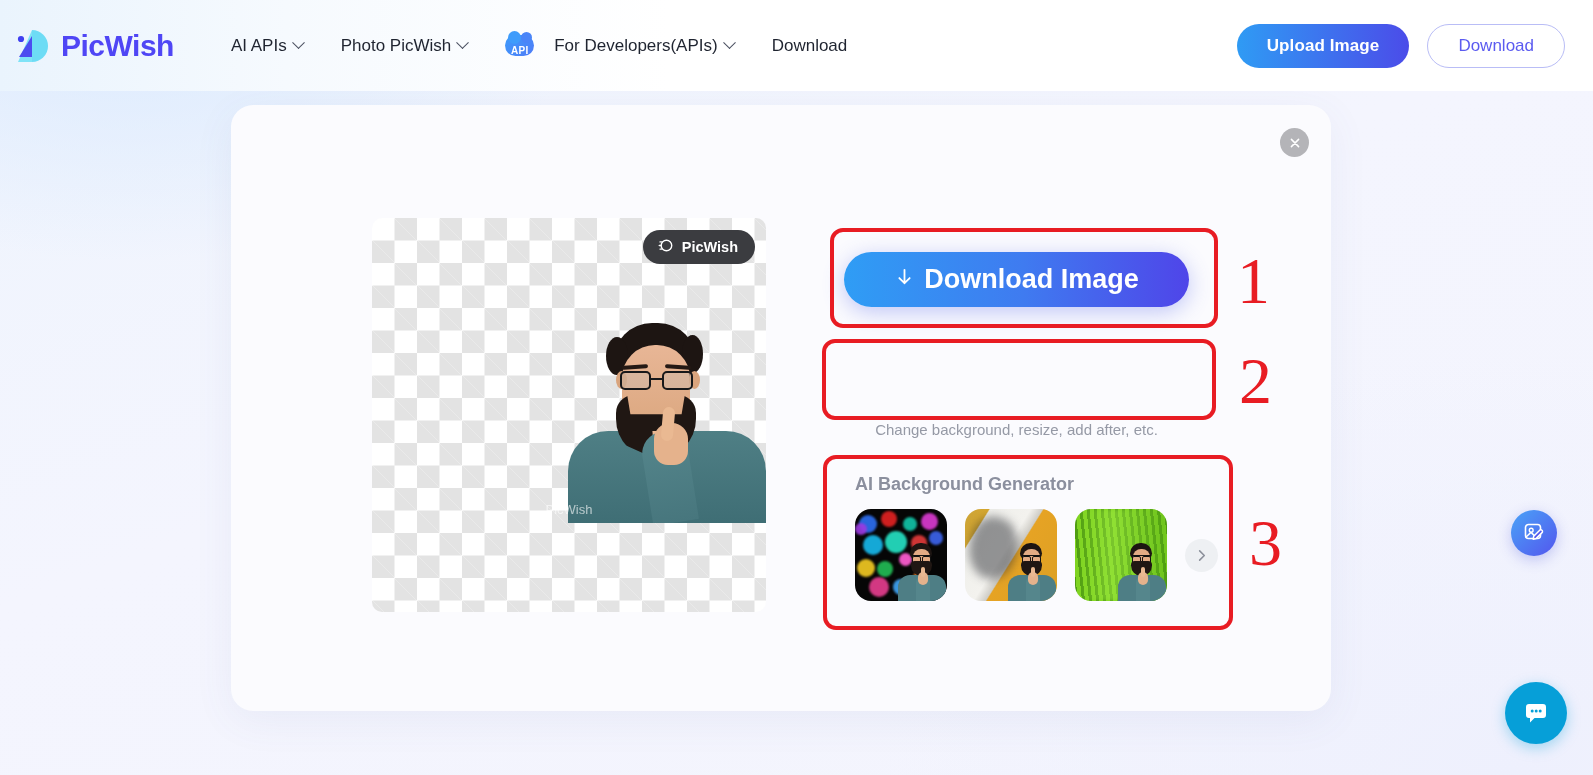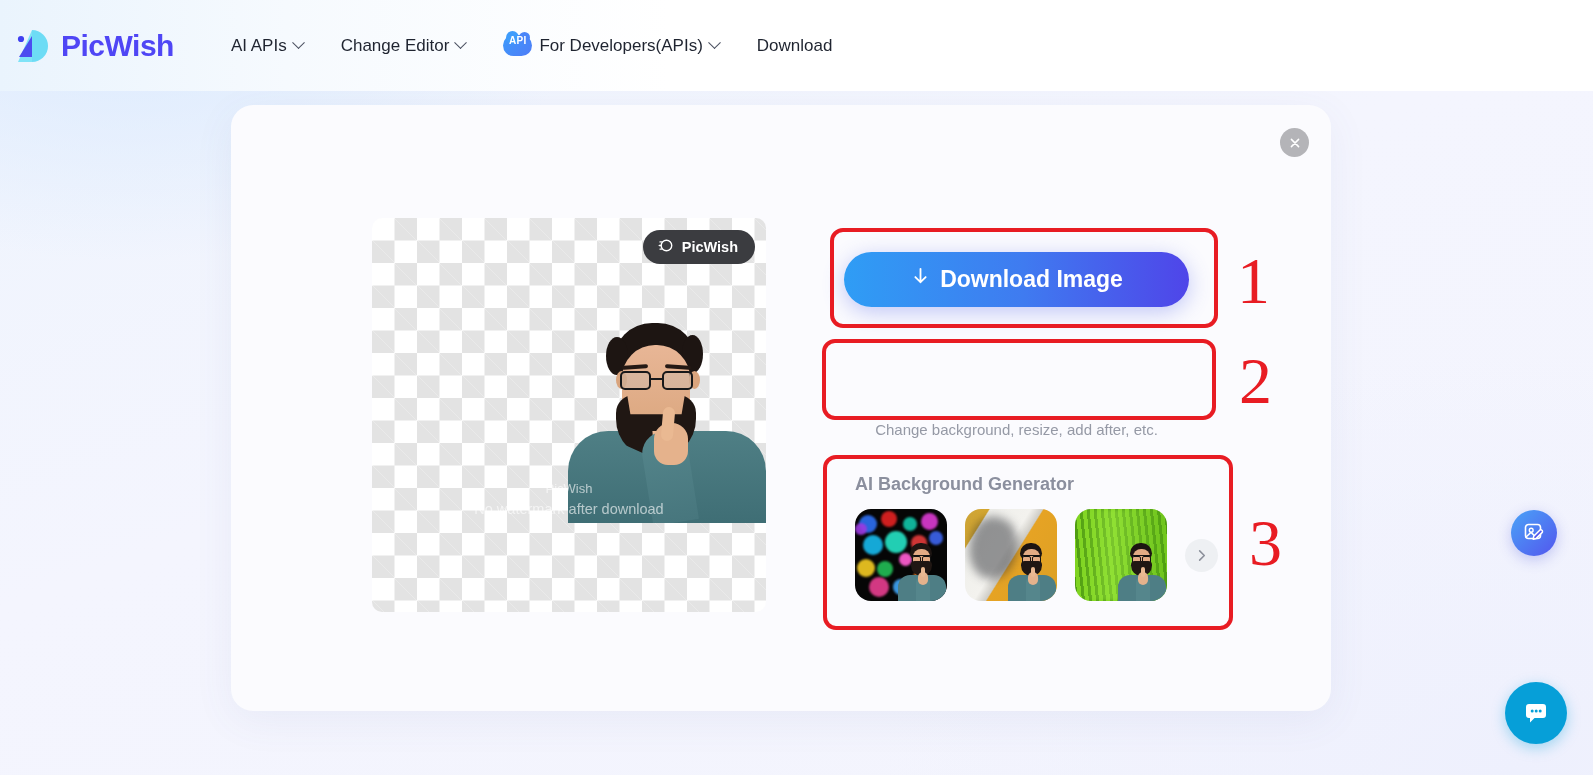--- a/index.html
+++ b/index.html
@@ -36,22 +36,22 @@
     font-size: 17px; color: #1f2430;
     padding: 0 19px; cursor: pointer; white-space: nowrap;
   }
   .chev {
     display:inline-block; width: 9px; height: 9px;
     border-right: 1.7px solid #4a5060; border-bottom: 1.7px solid #4a5060;
     transform: rotate(45deg) translate(-2px,-2px);
   }
   .api-badge {
     width: 29px; height: 21px; position: relative;
-    display:flex; align-items:flex-start; justify-content:center;
-    margin-right: 0;
+    display:flex; align-items:flex-end; justify-content:center;
+    margin-right: 13px;
   }
   .api-badge .cloud {
     position:absolute; inset:0;
     background: linear-gradient(135deg,#3d9bfb 0%, #4f7cf7 100%);
     border-radius: 11px 11px 11px 11px;
   }
   .api-badge .cloud:before {
     content:''; position:absolute; left:3px; top:-4px;
     width: 13px; height: 13px; border-radius: 50%;
     background: #3f9cfb;
@@ -208,21 +208,21 @@
     color: #e81c23;
     font-family: "Liberation Serif", serif;
     font-size: 66px; font-weight: 400; line-height: 1;
   }
 
   #btn-dl-image {
     position: absolute; left: 613px; top: 147px;
     width: 345px; height: 55px;
     background: linear-gradient(90deg,#2f9df5 0%, #3f7bf0 52%, #4f45e9 100%);
     border-radius: 28px; border: none; cursor: pointer;
-    color: #fff; font-size: 23px; font-weight: 700;
+    color: #fff; font-size: 27px; font-weight: 700;
     display: flex; align-items: center; justify-content: center; gap: 9px;
     box-shadow: 0 5px 22px rgba(72,90,230,0.33);
   }
   #btn-edit-more {
     position: absolute; left: 613px; top: 246px;
     width: 345px; height: 55px;
     background: #ffffff; border: 1.9px solid #25282e;
     border-radius: 28px; cursor: pointer;
     color: #25282e; font-size: 21px; font-weight: 500;
     display: flex; align-items: center; justify-content: center; gap: 10px;
@@ -324,36 +324,40 @@
     </div>
     <div class="logo-text">PicWish</div>
   </div>
 
   <div class="nav">
     <div class="nav-item">
       <span>AI APIs</span>
       <span class="chev"></span>
     </div>
     <div class="nav-item">
-      <span>Change Editor</span>
+      <span>Photo PicWish</span>
       <span class="chev"></span>
     </div>
     <div class="nav-item">
       <span class="api-badge">
         <span class="cloud"></span>
         <span>API</span>
       </span>
       <span>For Developers(APIs)</span>
       <span class="chev"></span>
     </div>
     <div class="nav-item">
       <span>Download</span>
     </div>
   </div>
 
+  <div id="header-actions">
+    <button class="btn-upload">Upload Image</button>
+    <button class="btn-download-top">Download</button>
+  </div>
 </div>
 
 <div id="card">
 
   <div id="close-btn">
     <svg width="14" height="14" viewBox="0 0 14 14">
       <path d="M3.4 3.4 L10.6 10.6 M10.6 3.4 L3.4 10.6" stroke="#ffffff" stroke-width="1.5" stroke-linecap="round"></path>
     </svg>
   </div>
 
@@ -386,21 +390,20 @@
       </div>
       <div class="p-beard"></div>
       <div class="p-collar"></div>
       <div class="p-arm"></div>
       <div class="p-hand"></div>
       <div class="p-finger"></div>
     </div>
 
     <div id="watermark">
       <div class="w1">PicWish</div>
-      <div class="w2">No watermark after download</div>
     </div>
   </div>
 
   <button id="btn-dl-image">
     <span>
       <svg width="21" height="21" viewBox="0 0 22 22">
         <path d="M11 3 L11 17 M5.6 11.6 L11 17 L16.4 11.6" fill="none" stroke="#ffffff" stroke-width="1.9" stroke-linecap="round" stroke-linejoin="round"></path>
       </svg>
     </span>
     <span>Download Image</span>

